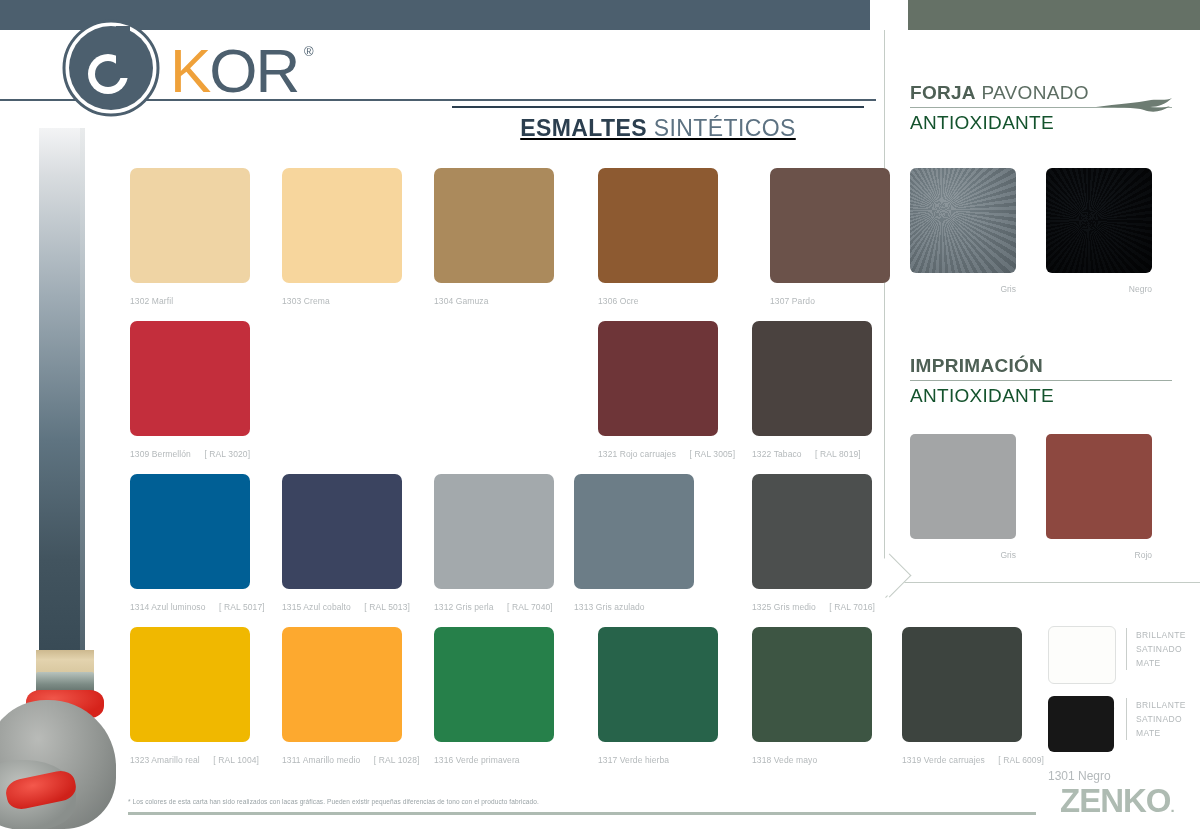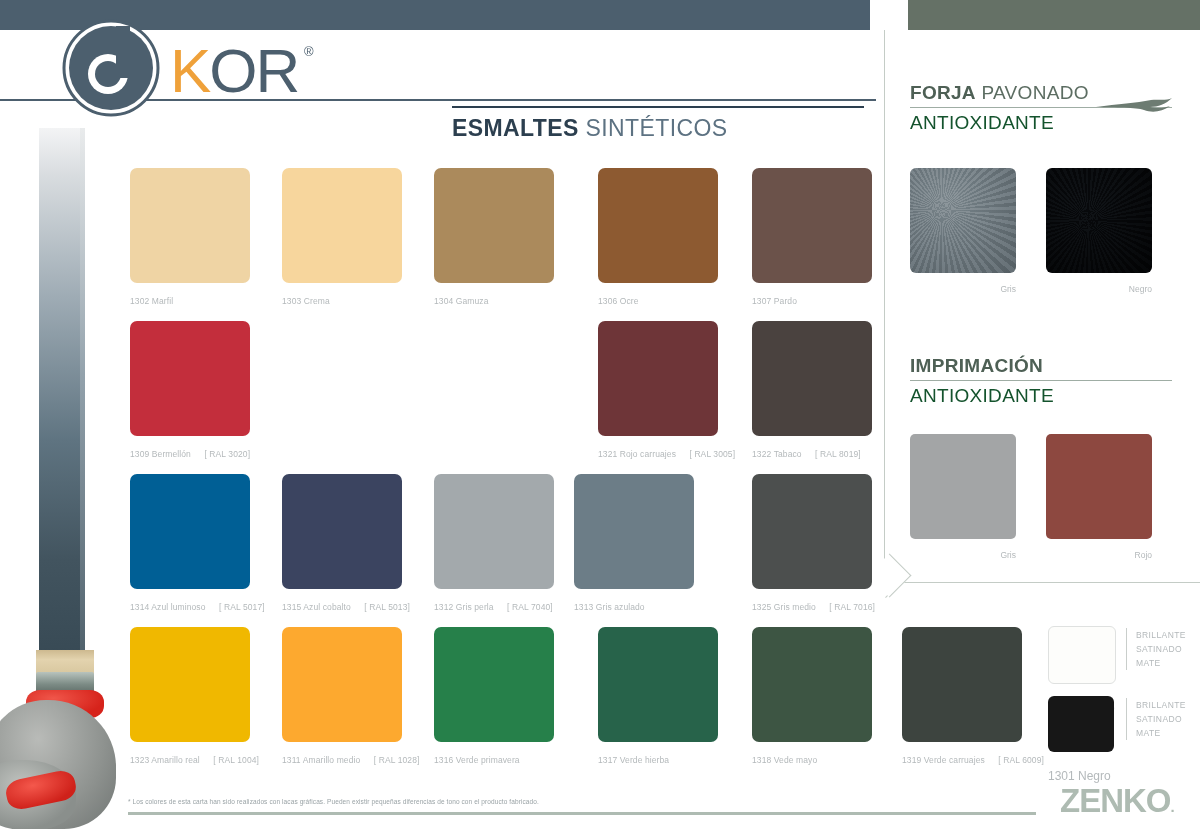--- a/index.html
+++ b/index.html
@@ -78,21 +78,21 @@
     background:radial-gradient(ellipse at 45% 35%,#c0c3bf,#8a8f8c 70%);
     border-radius:44% 50% 40% 48%;
   }
   .thumb{
     position:absolute;left:6px;top:775px;width:70px;height:30px;
     background:radial-gradient(ellipse at 40% 30%,#f4584c,#cf211a 75%);
     border-radius:16px/13px;transform:rotate(-12deg);
   }
 
   
-  .main-title-wrap{position:absolute;left:452px;top:106px;width:412px;text-align:left;}
+  .main-title-wrap{position:absolute;left:452px;top:106px;width:412px;text-align:center;text-decoration:underline;}
   .title-rule{height:2px;background:#2c3f4f;margin-bottom:7px;}
   .main-title{font-size:23px;color:#3f5364;letter-spacing:.4px;white-space:nowrap;}
   .main-title b{font-weight:bold;color:#2c3f4f;}
   .main-title span.light{font-weight:normal;color:#5d7282;}
 
   
   .grid{position:absolute;left:130px;top:168px;width:760px;}
   .srow{position:relative;height:153px;}
   .cell{position:absolute;top:0;width:120px;}
   .swatch{width:120px;height:115px;border-radius:7px;}
@@ -215,21 +215,21 @@
         <div class="sw-label"><span>1304</span>
           <span>Gamuza</span>
           <span class="sw-ral"></span></div>
       </div>
       <div class="cell" style="left:468px">
         <div class="swatch" style="background:#8d5a31"></div>
         <div class="sw-label"><span>1306</span>
           <span>Ocre</span>
           <span class="sw-ral"></span></div>
       </div>
-      <div class="cell" style="left:622px">
+      <div class="cell" style="left:640px">
         <div class="swatch" style="background:#6b524a"></div>
         <div class="sw-label"><span>1307</span>
           <span>Pardo</span>
           <span class="sw-ral"></span></div>
       </div>
     </div>
 
     <div class="srow">
       <div class="cell" style="left:0">
         <div class="swatch" style="background:#c32e3c"></div>

